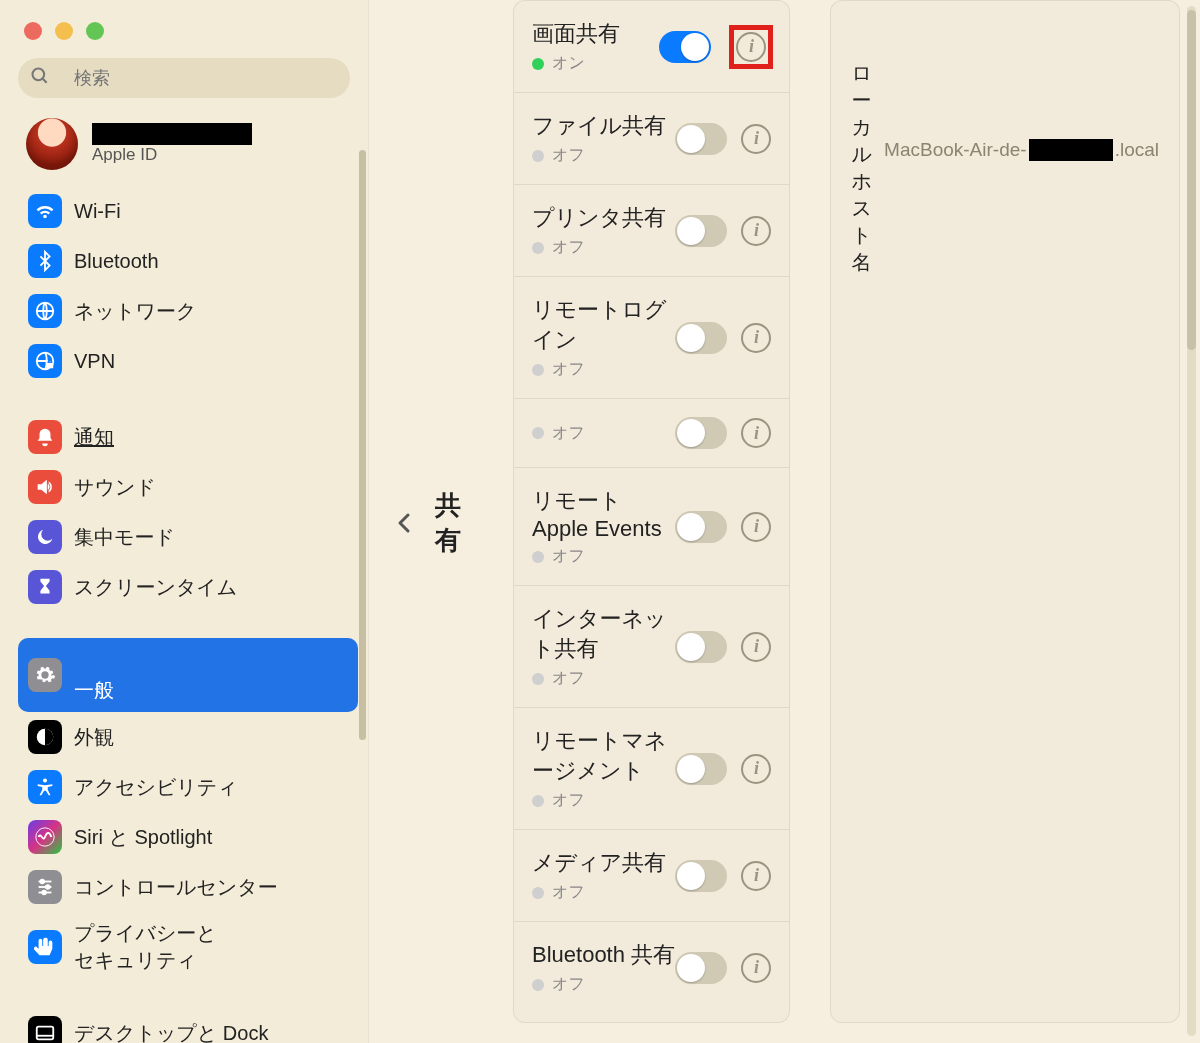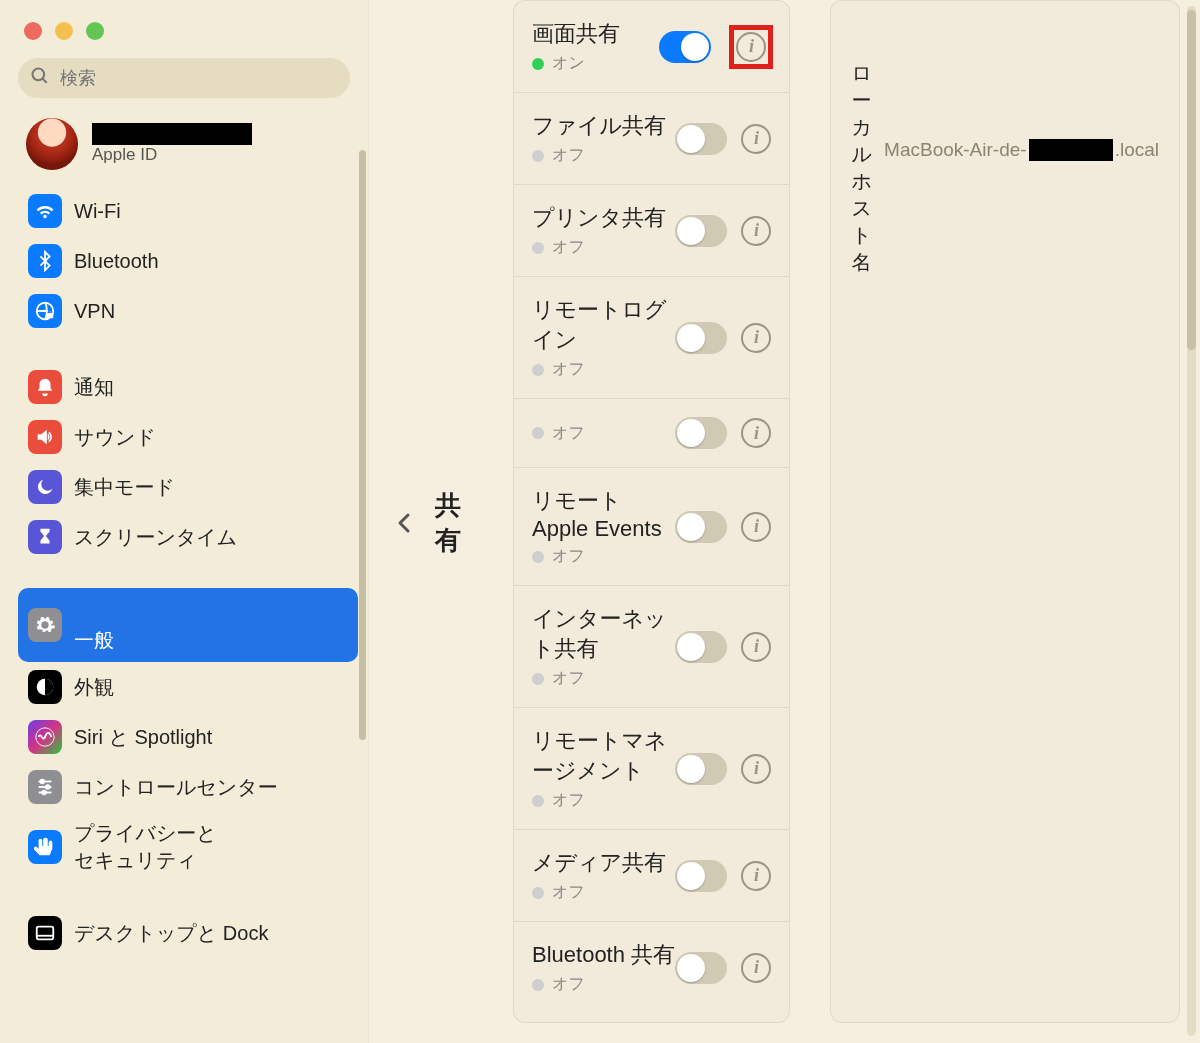--- a/index.html
+++ b/index.html
@@ -7,21 +7,21 @@
 
     
     .sidebar { width: 368px; background: #f3ecd9; display: flex; flex-direction: column; padding-top: 10px; position: relative; }
     .traffic-lights { display: flex; gap: 13px; padding: 12px 0 18px 24px; }
     .tl { width: 18px; height: 18px; border-radius: 50%; }
     .tl-close { background: #ed6a5f; }
     .tl-min { background: #f5bf4f; }
     .tl-max { background: #62c554; }
 
     .search-wrap { padding: 0 18px 14px 18px; }
-    .search { display: flex; align-items: center; background: #e5dcc2; border-radius: 20px; padding: 8px 12px; gap: 10px; }
+    .search { display: flex; align-items: center; background: #e5dcc2; border-radius: 20px; padding: 8px 12px; gap: 24px; }
     .search input { border: none; background: transparent; outline: none; font-size: 18px; flex:1; color: #555; }
 
     .sidebar-scroll { overflow-y: auto; flex: 1; padding: 0 10px 0 18px; }
     .account-row { display: flex; align-items: center; gap: 14px; padding: 6px 8px 16px 8px; }
     .avatar { width: 52px; height: 52px; border-radius: 50%; background: radial-gradient(circle at 50% 28%, #ffd9c0 30%, #b7301d 32%, #8b1b0c 70%); box-shadow: inset 0 -6px 8px rgba(0,0,0,.2); flex-shrink:0; }
     .account-text { display: flex; flex-direction: column; }
     .account-name { width: 160px; height: 22px; background: #000; }
     .account-sub { font-size: 17px; color: #555; }
 
     .nav-group { margin-bottom: 26px; }
@@ -125,39 +125,48 @@
           </div>
           <div class="nav-item">
             <div class="icon ic-bt">
               <svg viewBox="0 0 24 24" fill="none" stroke="#fff" stroke-width="2">
                 <path d="M7 7l10 10-5 5V2l5 5L7 17"></path>
               </svg>
             </div>
             <span class="label" style="white-space: pre-line;">Bluetooth</span>
           </div>
           <div class="nav-item">
+            <div class="icon ic-net">
+              <svg viewBox="0 0 24 24" fill="none" stroke="#fff" stroke-width="2">
+                <circle cx="12" cy="12" r="9"></circle>
+                <path d="M3 12h18M12 3c2.5 3 2.5 15 0 18M12 3c-2.5 3-2.5 15 0 18"></path>
+              </svg>
+            </div>
+            <span class="label" style="white-space: pre-line;">ネットワーク</span>
+          </div>
+          <div class="nav-item">
             <div class="icon ic-vpn">
               <svg viewBox="0 0 24 24" fill="none" stroke="#fff" stroke-width="2">
                 <circle cx="12" cy="12" r="9"></circle>
                 <path d="M3 12h18M12 3c2.5 3 2.5 15 0 18"></path>
                 <rect x="14" y="14" width="7" height="6" rx="1" fill="#fff" stroke="none"></rect>
                 <path d="M16 14v-1.5a1.5 1.5 0 013 0V14" stroke="#0a7aff"></path>
               </svg>
             </div>
             <span class="label" style="white-space: pre-line;">VPN</span>
           </div>
         </div>
         <div class="nav-group">
           <div class="nav-item">
             <div class="icon ic-notif">
               <svg viewBox="0 0 24 24" fill="#fff">
                 <path d="M12 3a6 6 0 00-6 6v4l-2 3h16l-2-3V9a6 6 0 00-6-6zm0 19a3 3 0 003-3H9a3 3 0 003 3z"></path>
               </svg>
             </div>
-            <span class="label" style="white-space: pre-line;">通知</span>
+            <span class="label" style="white-space: pre-line; text-decoration: underline;">通知</span>
           </div>
           <div class="nav-item">
             <div class="icon ic-sound">
               <svg viewBox="0 0 24 24" fill="#fff">
                 <path d="M4 9v6h4l6 5V4l-6 5H4zm13 3a4 4 0 00-2-3.5v7A4 4 0 0017 12zm2.5 0a7 7 0 00-3.5-6v2.1a5 5 0 010 7.8V18a7 7 0 003.5-6z"></path>
               </svg>
             </div>
             <span class="label" style="white-space: pre-line;">サウンド</span>
           </div>
           <div class="nav-item">
@@ -187,20 +196,29 @@
             <span class="label" style="white-space: pre-line; margin-top: 31px;">一般</span>
           </div>
           <div class="nav-item">
             <div class="icon ic-appear">
               <svg viewBox="0 0 24 24" fill="#fff">
                 <circle cx="12" cy="12" r="9"></circle>
                 <path d="M12 3v18a9 9 0 000-18z" fill="#000"></path>
               </svg>
             </div>
             <span class="label" style="white-space: pre-line;">外観</span>
+          </div>
+          <div class="nav-item">
+            <div class="icon ic-acc">
+              <svg viewBox="0 0 24 24" fill="#fff">
+                <circle cx="12" cy="5" r="2.2"></circle>
+                <path d="M4 9l8 1 8-1v2l-5 1v3l3 6h-2l-3-5h-2l-3 5H6l3-6v-3L4 11V9z"></path>
+              </svg>
+            </div>
+            <span class="label" style="white-space: pre-line;">アクセシビリティ</span>
           </div>
           <div class="nav-item">
             <div class="icon ic-siri">
               <svg viewBox="0 0 24 24">
                 <circle cx="12" cy="12" r="10" fill="none" stroke="#fff" stroke-width="1"></circle>
                 <path d="M5 12c2-6 5 6 7 0s5-6 7 0" fill="none" stroke="#fff" stroke-width="2"></path>
               </svg>
             </div>
             <span class="label" style="white-space: pre-line;">Siri と Spotlight</span>
           </div>

